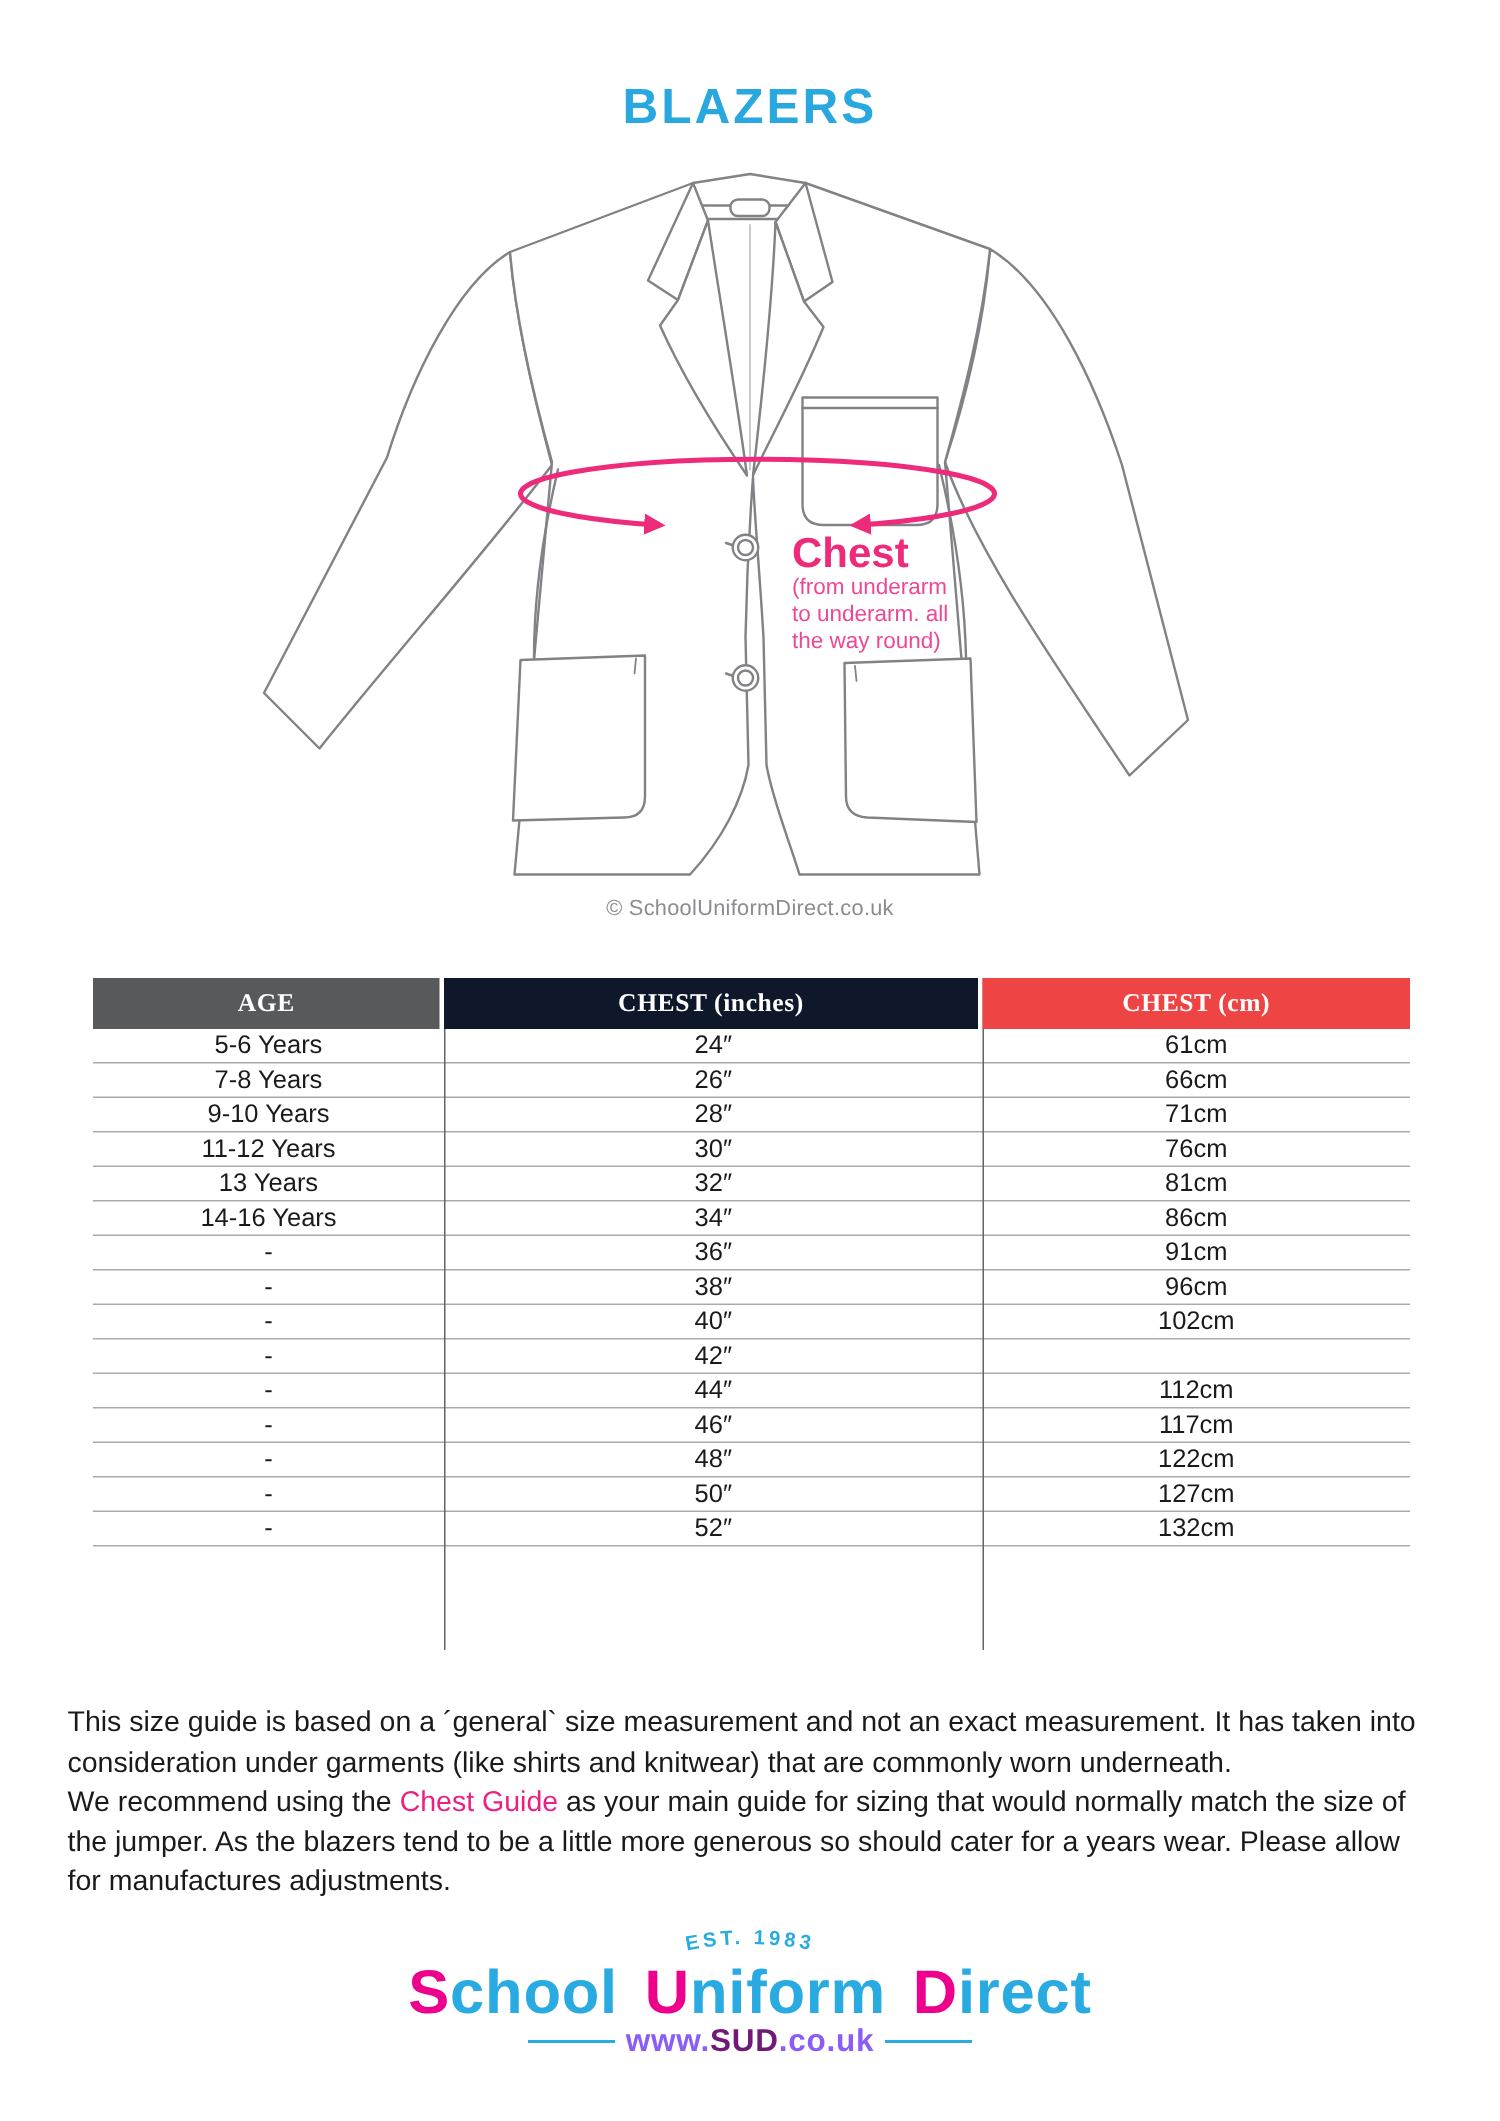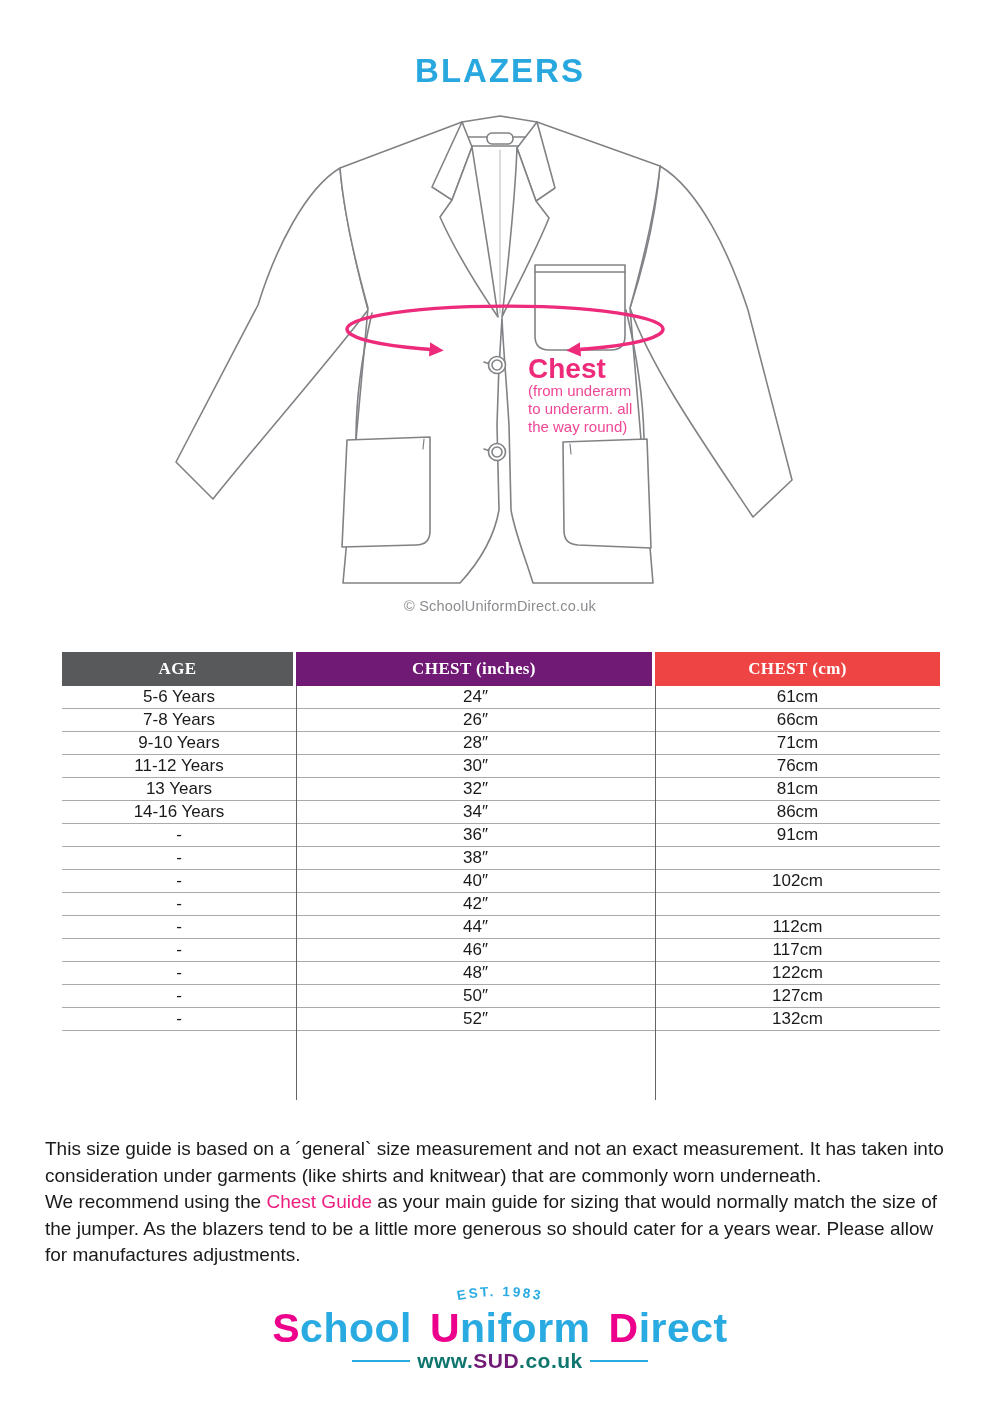--- a/index.html
+++ b/index.html
@@ -19,21 +19,21 @@
     font-size:14.5px;color:#8a8c8f;letter-spacing:0.2px;
   }
   
   .size-table{position:absolute;top:652px;left:62px;width:878px;}
   .thead{display:grid;grid-template-columns:234px 359px 285px;height:34px;}
   .th{
     box-sizing:border-box;display:flex;align-items:center;justify-content:center;
     color:#ffffff;font-size:17px;font-weight:700;letter-spacing:0.4px;font-family:Liberation Serif, serif;
   }
   .th:nth-child(1){background:#58595b;border-right:3px solid #fff;}
-  .th:nth-child(2){background:#701a75;border-right:3px solid #fff;}
+  .th:nth-child(2){background:#0f172a;border-right:3px solid #fff;}
   .th:nth-child(3){background:#ef4444;}
   .tbody{position:relative;}
   .trow{
     display:grid;grid-template-columns:234px 359px 285px;height:23px;
     box-sizing:border-box;border-bottom:1px solid #a8aaad;
   }
   .tcell{
     display:flex;align-items:center;justify-content:center;
     font-size:17px;color:#1a1a1a;
   }
@@ -49,21 +49,21 @@
   .pink-text{color:#ed1f80;}
   
   .brand{position:absolute;top:1278px;left:0;width:100%;text-align:center;}
   .est-svg{display:block;margin:0 auto;height:32px;}
   .wordmark{font-size:41px;font-weight:700;letter-spacing:0.5px;line-height:40px;margin-top:-2px;}
   .wordmark .word{margin:0 9px;text-align:right;}
   .wordmark .lead{color:#ec008c;}
   .wordmark .rest{color:#29abe2;}
   .website{display:flex;align-items:center;justify-content:center;margin-top:1px;}
   .website .txt{font-size:21px;font-weight:700;letter-spacing:0.5px;}
-  .website .blue{color:#0f766e;}
+  .website .blue{color:#8b5cf6;}
   .website .pink{color:#701a75;}
   .divider{display:inline-block;width:58px;height:2.5px;background:#29abe2;margin:0 7px;}
 </style>
 </head>
 <body>
 
 <div class="page-title">BLAZERS</div>
 
 <svg class="diagram-svg" width="1000" height="515" viewBox="0 0 1000 515">
   <defs>
@@ -168,20 +168,21 @@
         <span class="tcell">86cm</span>
       </div>
       <div class="trow">
         <span class="tcell">-</span>
         <span class="tcell">36″</span>
         <span class="tcell">91cm</span>
       </div>
       <div class="trow">
         <span class="tcell">-</span>
         <span class="tcell">38″</span>
+        <span class="tcell">96cm</span>
       </div>
       <div class="trow">
         <span class="tcell">-</span>
         <span class="tcell">40″</span>
         <span class="tcell">102cm</span>
       </div>
       <div class="trow">
         <span class="tcell">-</span>
         <span class="tcell">42″</span>
       </div>

